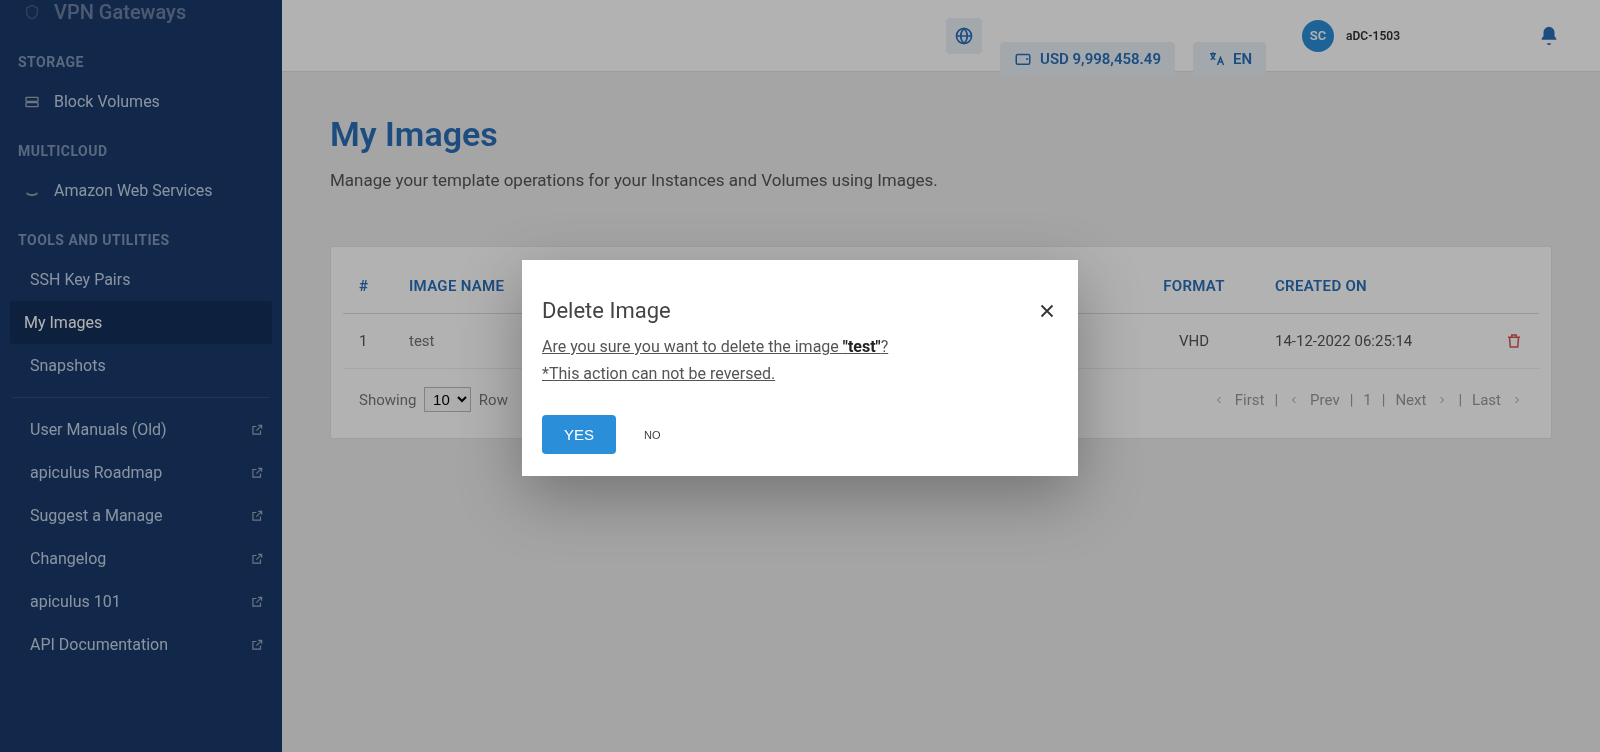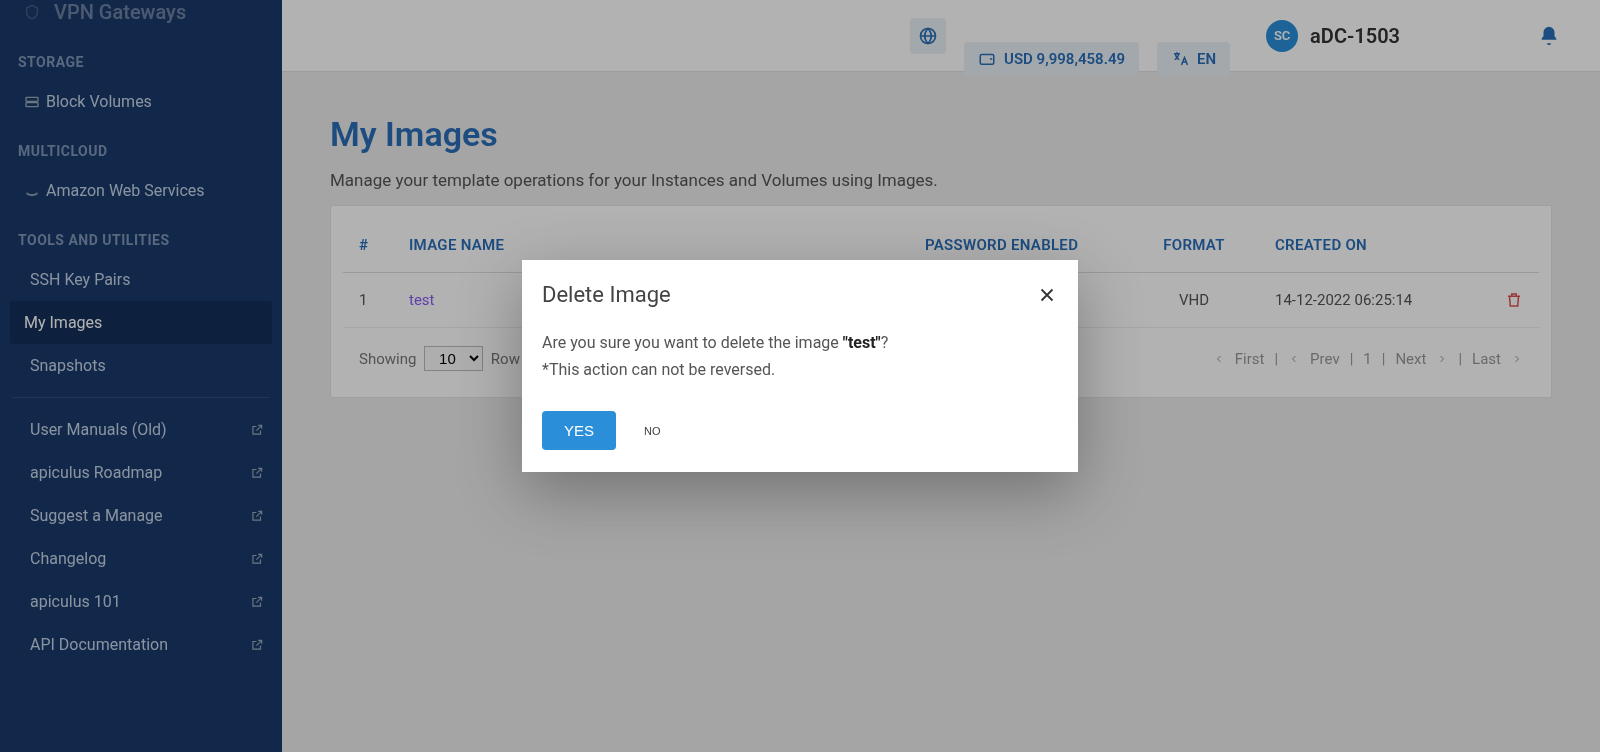--- a/index.html
+++ b/index.html
@@ -42,21 +42,21 @@
     .sidebar-item {
       display: flex;
       align-items: center;
       justify-content: space-between;
       padding: 12px 18px 12px 24px;
       font-size: 16px;
       color: #c5d4e6;
       cursor: pointer;
     }
     .sidebar-item.with-icon { padding-left: 24px; gap: 14px; }
-    .sidebar-item.with-icon .left { display: flex; align-items: center; gap: 6px; text-align: center; }
+    .sidebar-item.with-icon .left { display: flex; align-items: center; gap: 14px; text-align: center; }
     .sidebar-item .icon { width: 16px; height: 16px; flex-shrink:0; color:#9ab; }
     .sidebar-item.active {
       background: #14305a;
       color: #ffffff;
       margin: 0 10px;
       padding-left: 14px;
       border-radius: 3px;
     }
     .sidebar-item.pad-left { padding-left: 30px; }
     .ext-icon { width: 14px; height: 14px; color: #9ab; }
@@ -112,54 +112,54 @@
       border-radius: 50%;
       background: #2a8fd8;
       color: #fff;
       display: inline-flex;
       align-items: center;
       justify-content: center;
       font-size: 13px;
       font-weight: 600;
     }
     .user-block { display: flex; align-items: center; gap: 12px; margin-left: 18px; }
-    .user-block .name { font-weight: 600; color: #333; font-size: 20px; }
+    .user-block .name { font-weight: 600; color: #333; font-size: 12px; }
     .bell { color: #2a6fb8; margin-left: 120px; }
     .content { padding: 42px 48px; }
     .page-title { color: #2a6fb8; font-size: 34px; font-weight: 600; margin-bottom: 16px; }
-    .page-subtitle { color: #555; font-size: 17px; margin-bottom: 15px; }
+    .page-subtitle { color: #555; font-size: 17px; margin-bottom: 56px; }
     .card {
       background: #fff;
       border: 1px solid #e5e5e5;
       border-radius: 2px;
       padding: 24px 12px 20px 12px;
     }
     table { width: 100%; border-collapse: collapse; }
     th {
       text-align: left;
       padding: 6px 16px 18px 16px;
       color: #2a6fb8;
       font-weight: 600;
       font-size: 15px;
       letter-spacing: 0.3px;
       border-bottom: 1px solid #ddd;
     }
     td { padding: 18px 16px; color: #555; font-size: 15px; border-bottom: 1px solid #eee; }
-    td.link a { color: #8b5cf6; text-decoration: none; margin-top: 36px; }
+    td.link a { color: #737373; text-decoration: none; margin-top: 36px; }
     .row-actions { color: #d9534f; }
     .table-footer {
       display: flex;
       align-items: center;
       justify-content: space-between;
       padding: 18px 16px 6px 16px;
       color: #777;
       font-size: 15px;
     }
     .table-footer select {
-      padding: 2px 10px;
+      padding: 2px 4px;
       margin: 0 4px;
       border: 1px solid #bbb;
       background: #fafafa;
       font-size: 15px;
     }
     .pager { display: flex; align-items: center; gap: 10px; }
     .pager span { color: #999; }
     .pager .chev-icon { color: #999; }
     
     .dim {
@@ -168,26 +168,26 @@
       background: rgba(0,0,0,0.3);
     }
     .modal {
       position: absolute;
       left: 50%;
       top: 260px;
       transform: translateX(-50%);
       width: 556px;
       background: #fff;
       box-shadow: 0 20px 60px rgba(0,0,0,0.3);
-      padding: 22px 20px 22px 20px;
+      padding: 38px 20px 22px 20px;
     }
     .modal-head { display: flex; align-items: center; justify-content: space-between; }
     .modal-title { font-size: 22px; color: #444; }
     .modal-close { cursor: pointer; color: #333; }
-    .modal-body { margin-top: 22px; color: #555; font-size: 16px; line-height: 1.7; }
+    .modal-body { margin-top: 10px; color: #555; font-size: 16px; line-height: 1.7; text-decoration: underline; }
     .modal-body b { color: #222; }
     .modal-footer { margin-top: 28px; display: flex; align-items: center; gap: 28px; }
     .btn-yes {
       background: #2a8fd8;
       color: #fff;
       border: none;
       padding: 11px 22px;
       font-size: 15px;
       font-weight: 500;
       border-radius: 4px;

